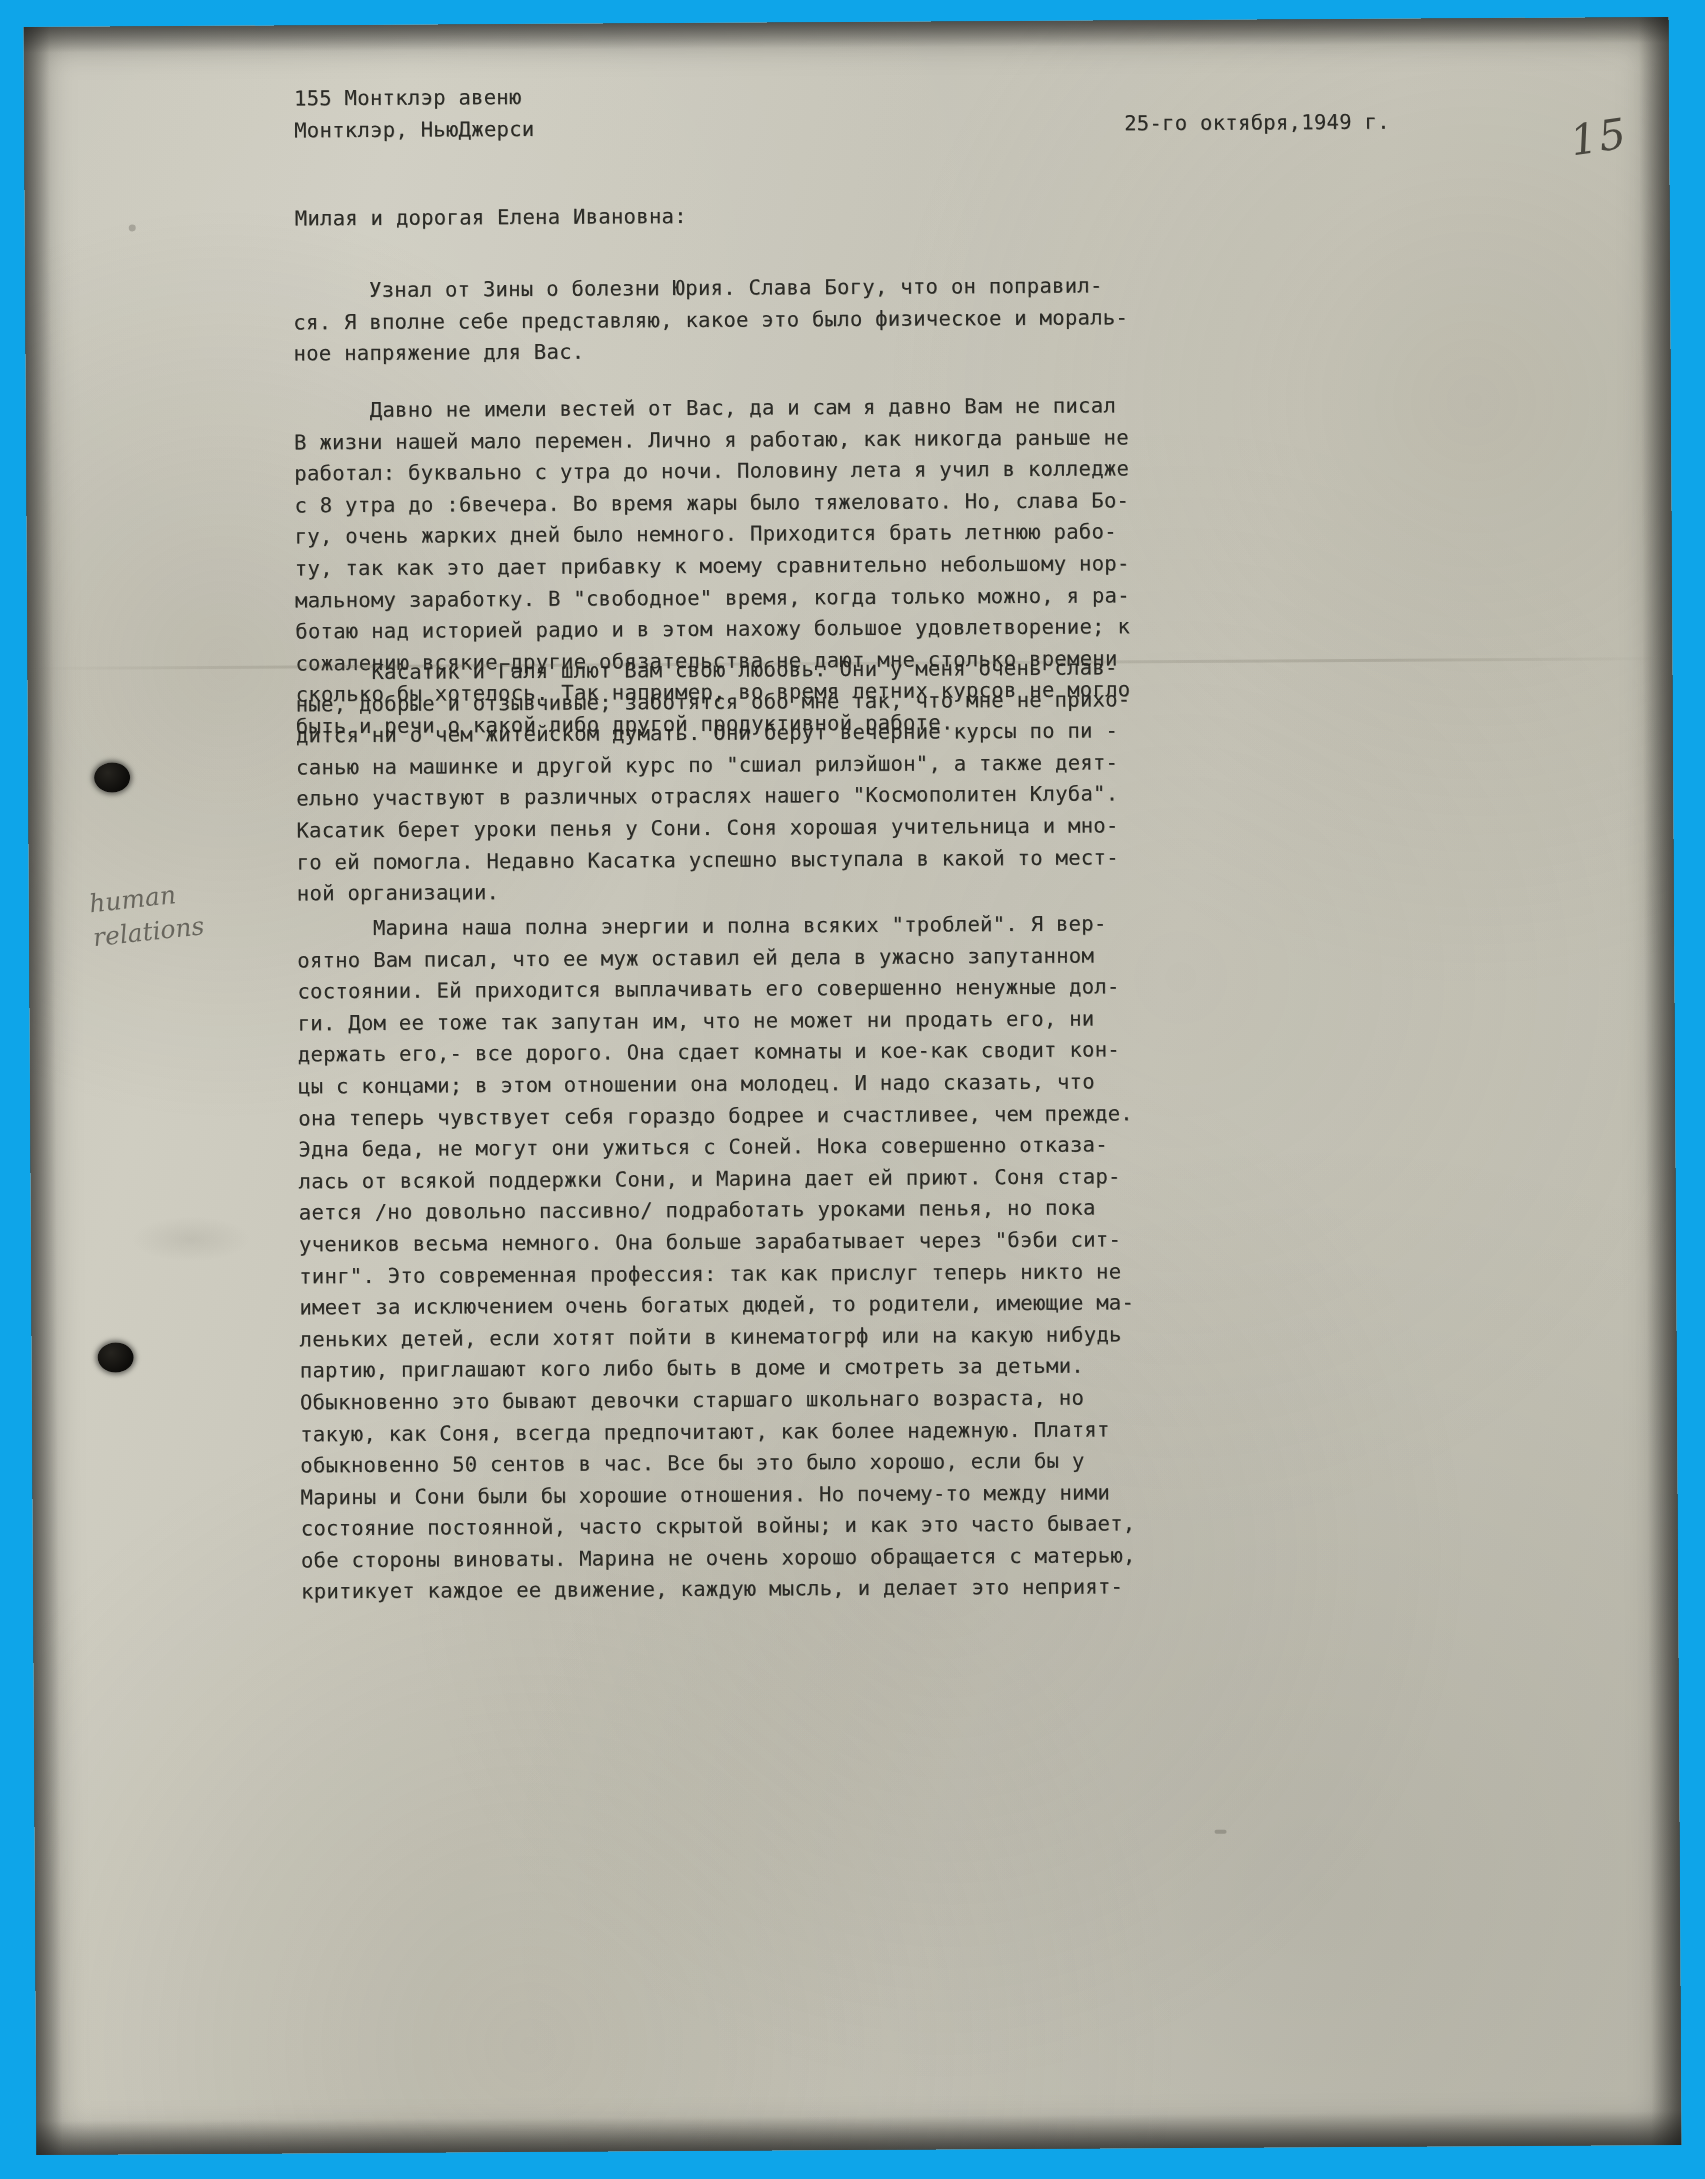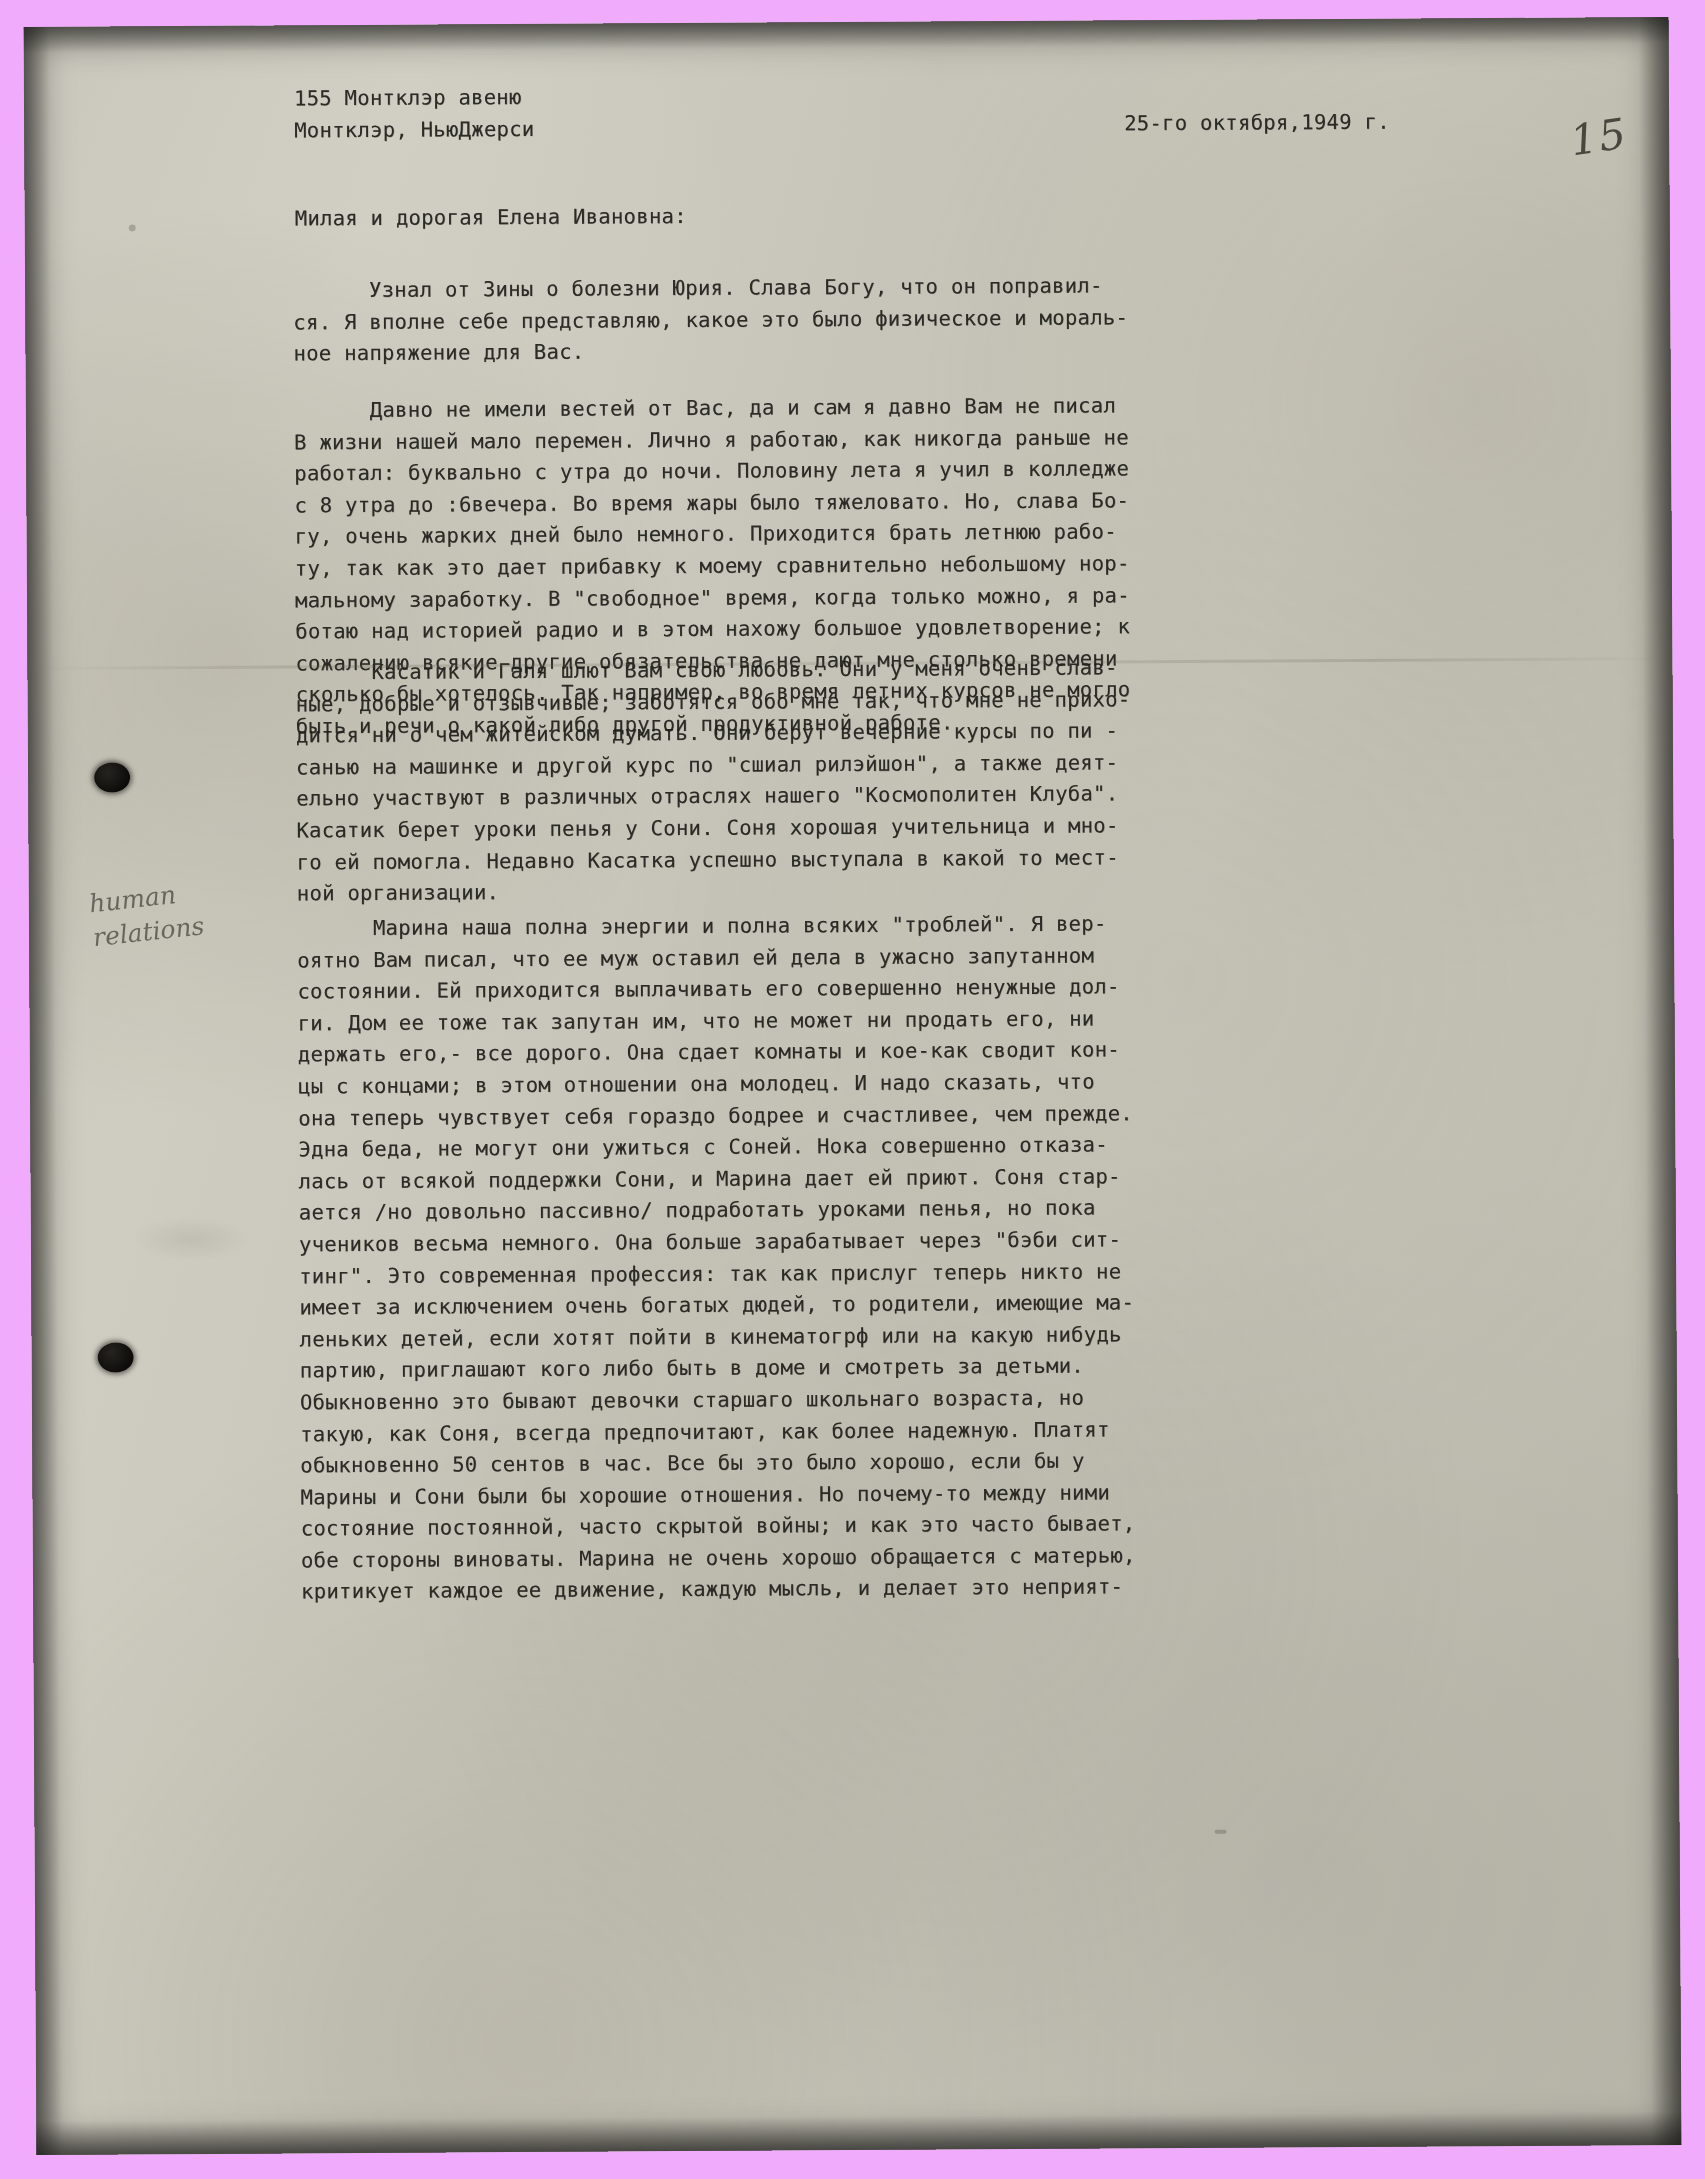--- a/index.html
+++ b/index.html
@@ -12,21 +12,21 @@
     height: 2179px;
     overflow: hidden;
     font-family: "DejaVu Sans Mono", monospace;
   }
 
   
   #scan-root {
     position: relative;
     width: 1705px;
     height: 2179px;
-    background: #f0abfc;
+    background: #0ea5e9;
   }
 
   #page-sheet {
     position: absolute;
     left: 30px;
     top: 22px;
     width: 1645px;
     height: 2128px;
     background:
       radial-gradient(ellipse 60% 45% at 22% 12%, rgba(255,255,255,0.055), rgba(255,255,255,0) 70%),

